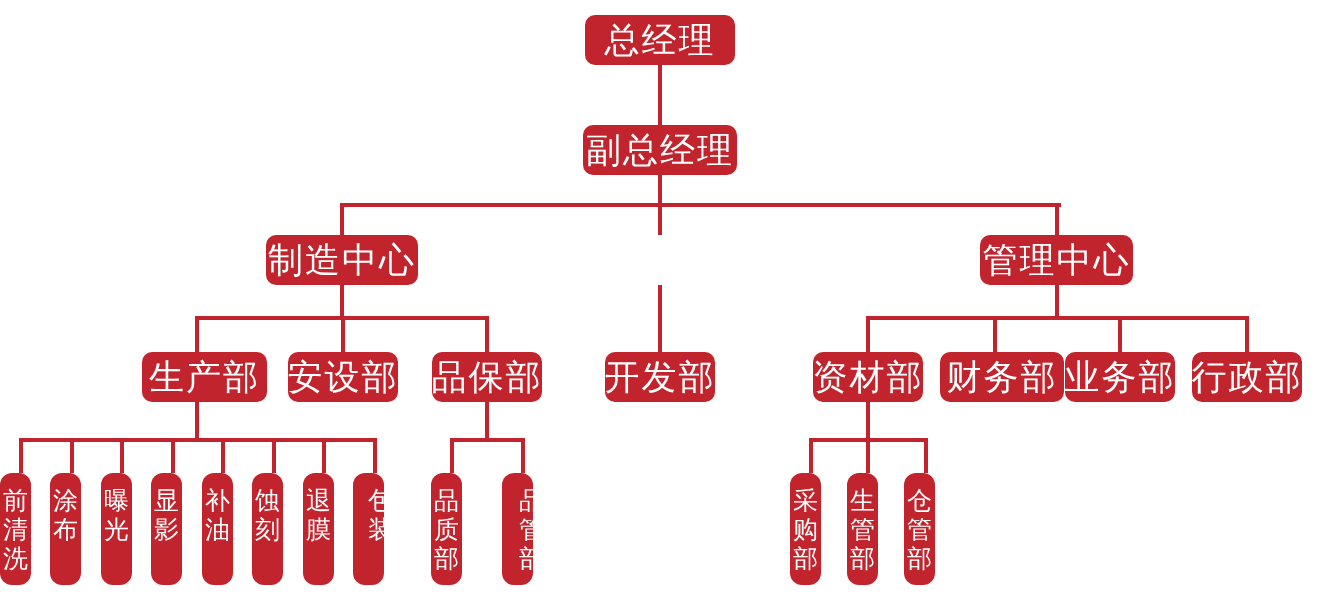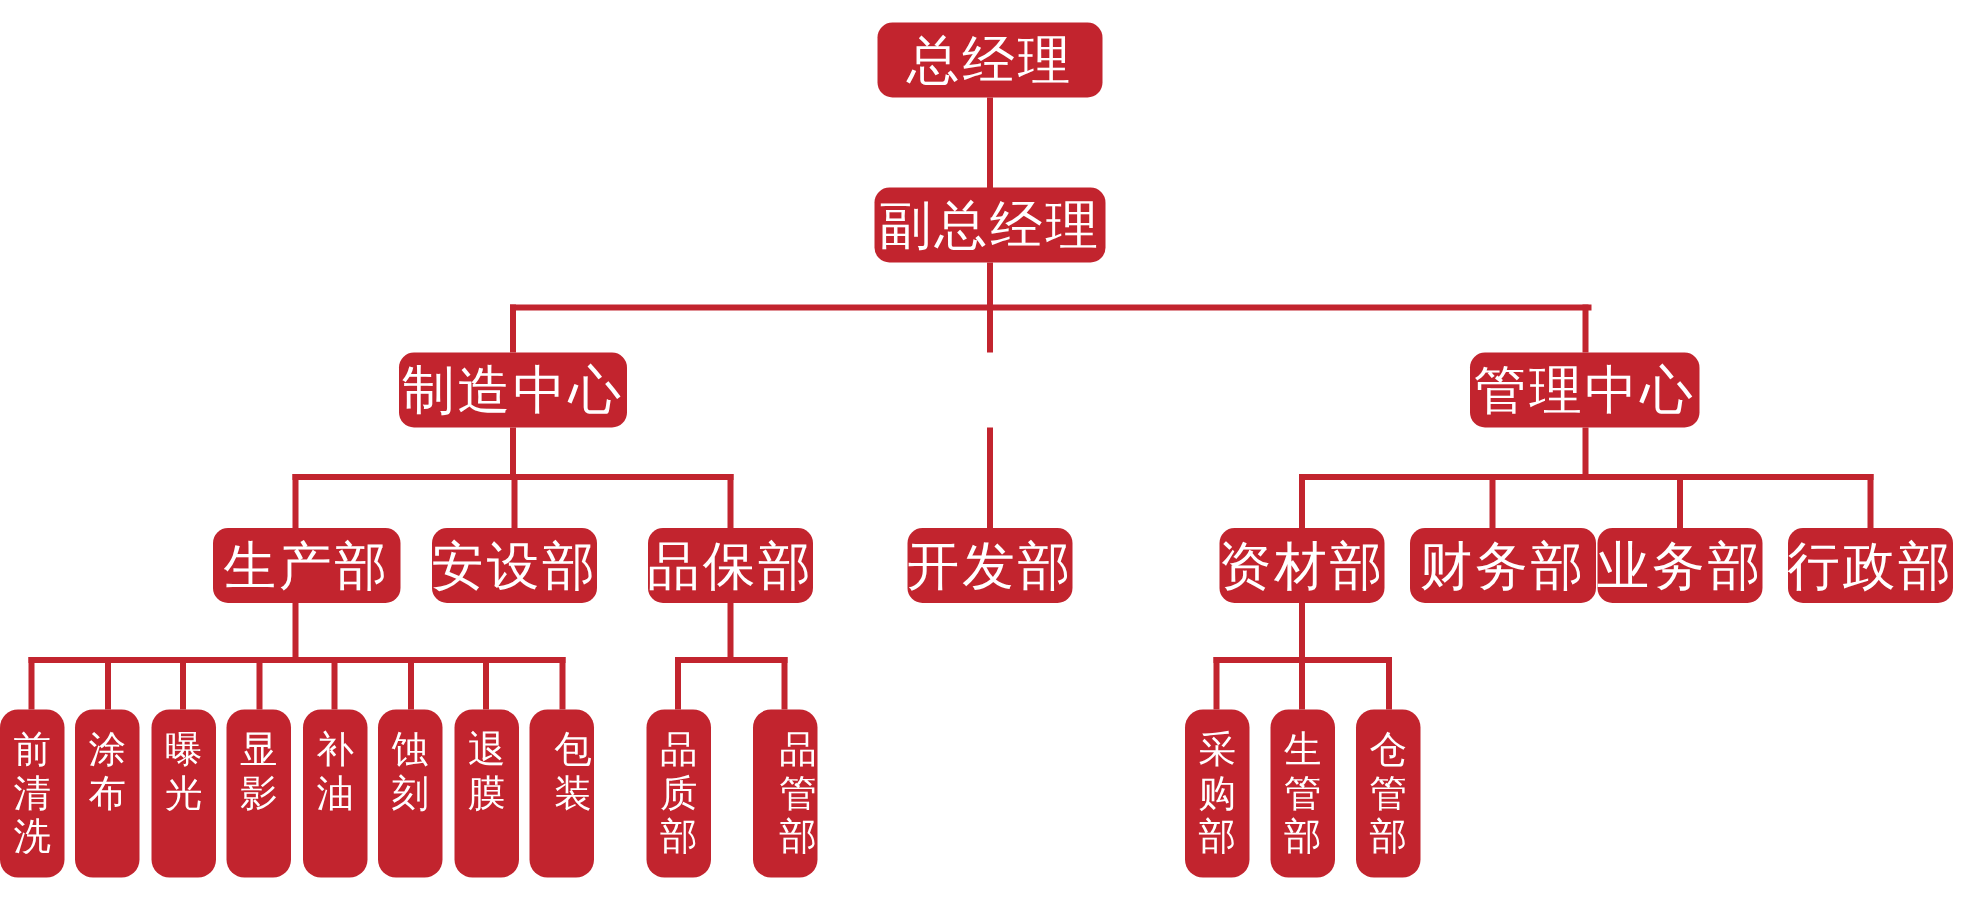--- a/index.html
+++ b/index.html
@@ -21,21 +21,21 @@
     display: flex;
     align-items: center;
     justify-content: center;
     font-size: 35px;
     letter-spacing: 2px;
     white-space: nowrap;
   }
   
   .vnode {
     position: absolute;
-    width: 43px;
+    width: 31px;
     height: 112px;
     background: var(--node-fill, #C2242E);
     color: var(--node-text, #ffffff);
     border-radius: 12px;
     box-sizing: border-box;
     padding-top: 13px;
     text-align: center;
     font-size: 25px;
     line-height: 29px;
     word-break: break-all;

